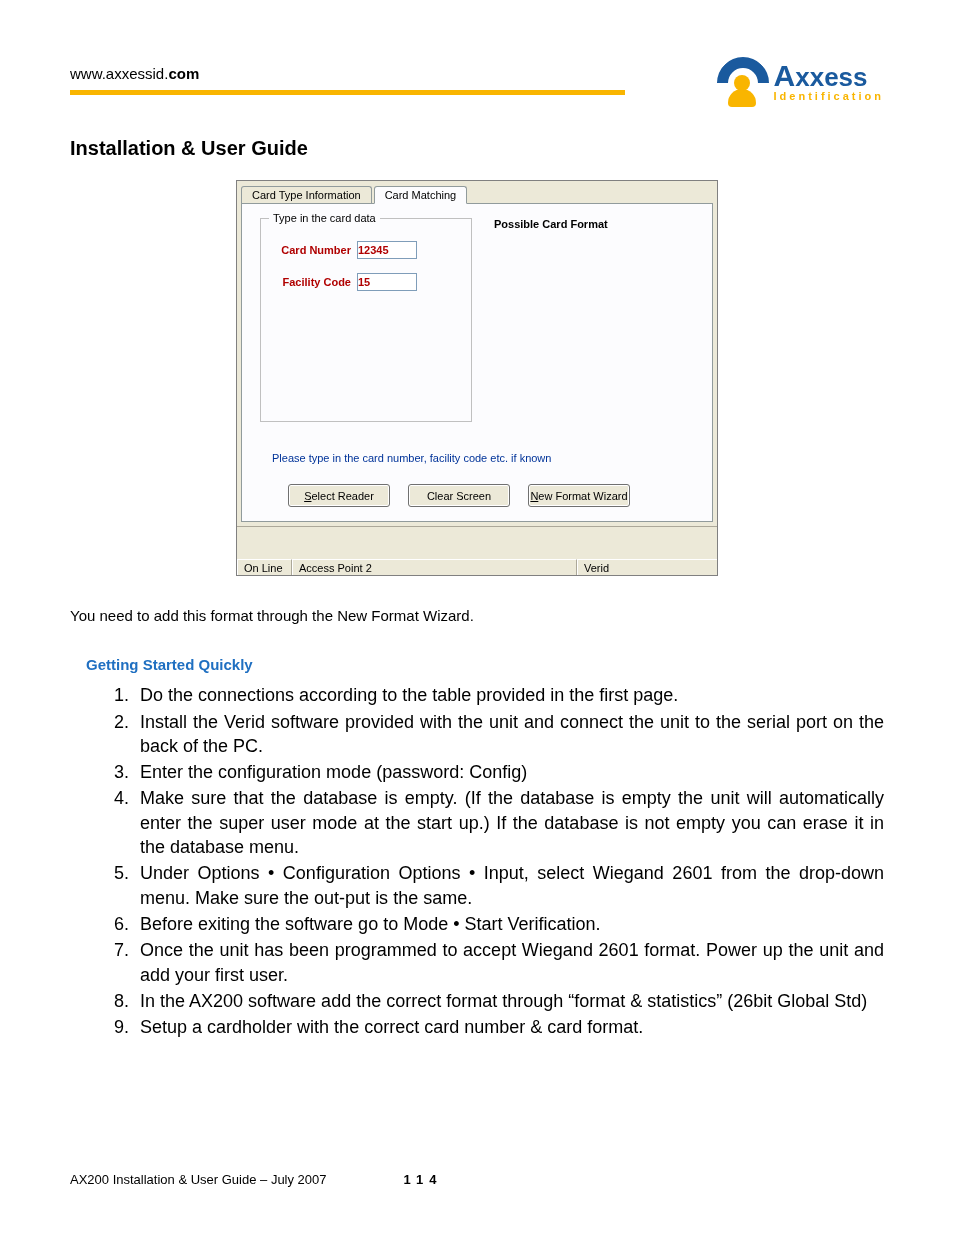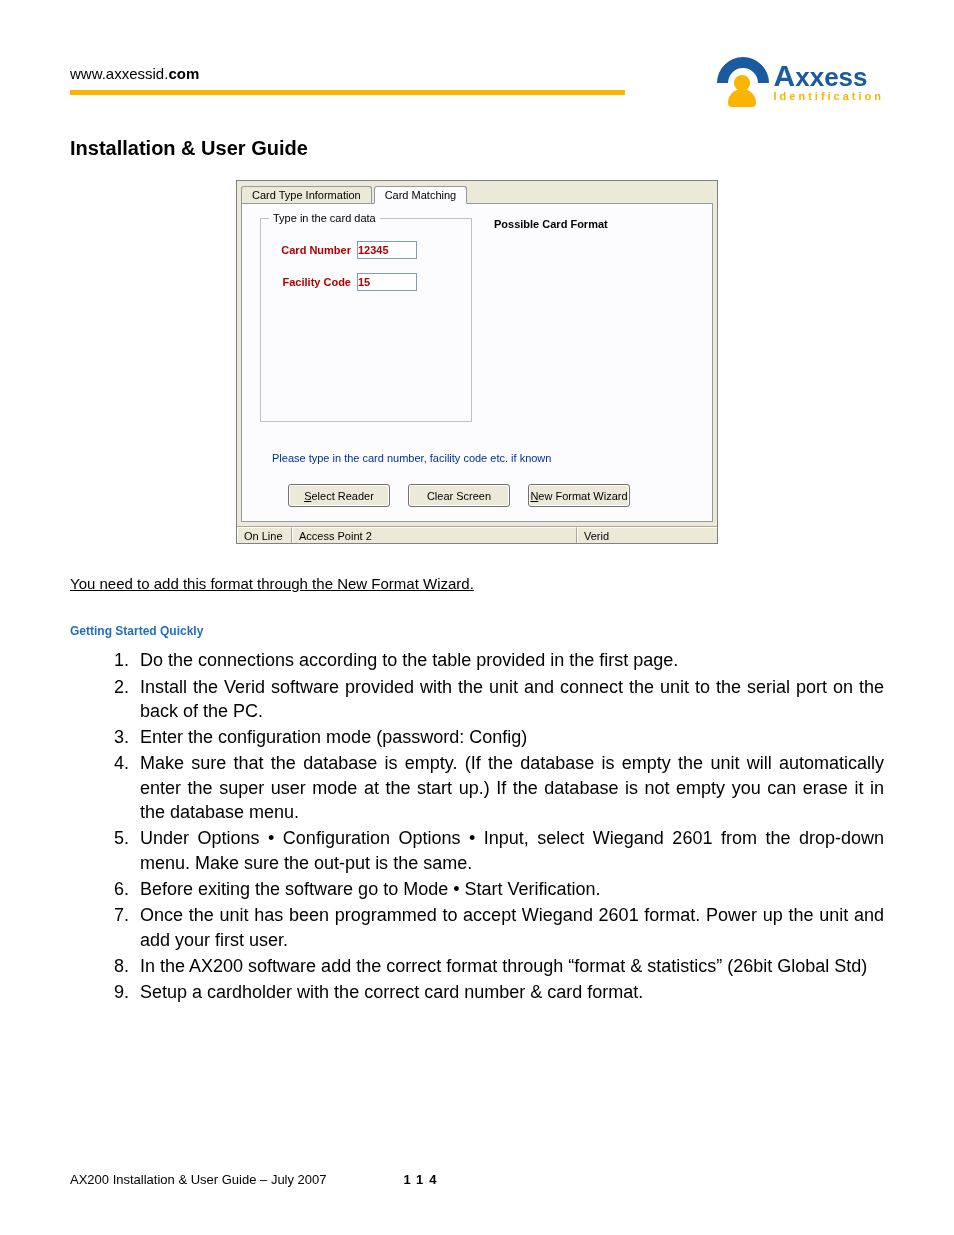--- a/index.html
+++ b/index.html
@@ -198,27 +198,28 @@
     background: #ece9d8;
     font-size: 11px;
   }
   .status > div {
     border: 1px solid #fff;
     border-right: 1px solid #aca899;
     border-bottom: none;
     padding: 2px 6px;
     height: 16px;
     box-sizing: border-box;
+    margin-top: 32px;
   }
   .status .c1 { width: 55px; }
   .status .c2 { flex: 1; }
   .status .c3 { width: 140px; border-right: none; }
   
-  p.body { margin: 30px 0; line-height: 1.35; font-size: 15px; text-decoration: underline; }
-  h2.sub { color: #1f6fc1; font-size: 12px; font-weight: bold; margin: 22px 0 10px 0; }
+  p.body { margin: 30px 0; line-height: 1.35; font-size: 15px; }
+  h2.sub { color: #1f6fc1; font-size: 15px; font-weight: bold; margin: 22px 0 10px 16px; }
   ol.steps {
     margin: 0 0 0 64px;
     padding: 0;
     font-size: 18px;
     line-height: 1.35;
   }
   ol.steps li {
     text-align: justify;
     margin-bottom: 2px;
     padding-left: 6px;

